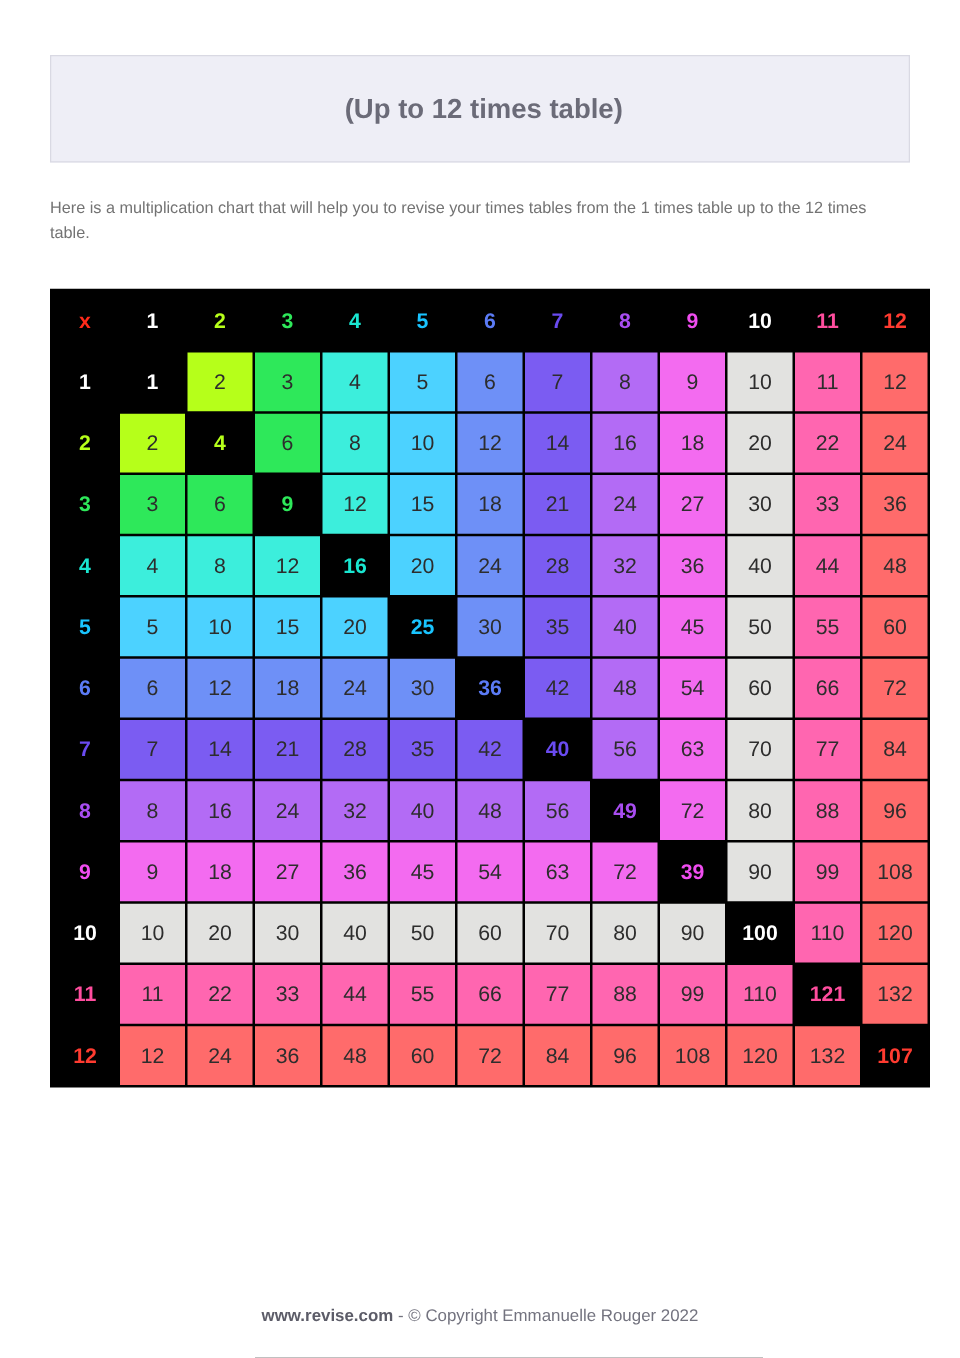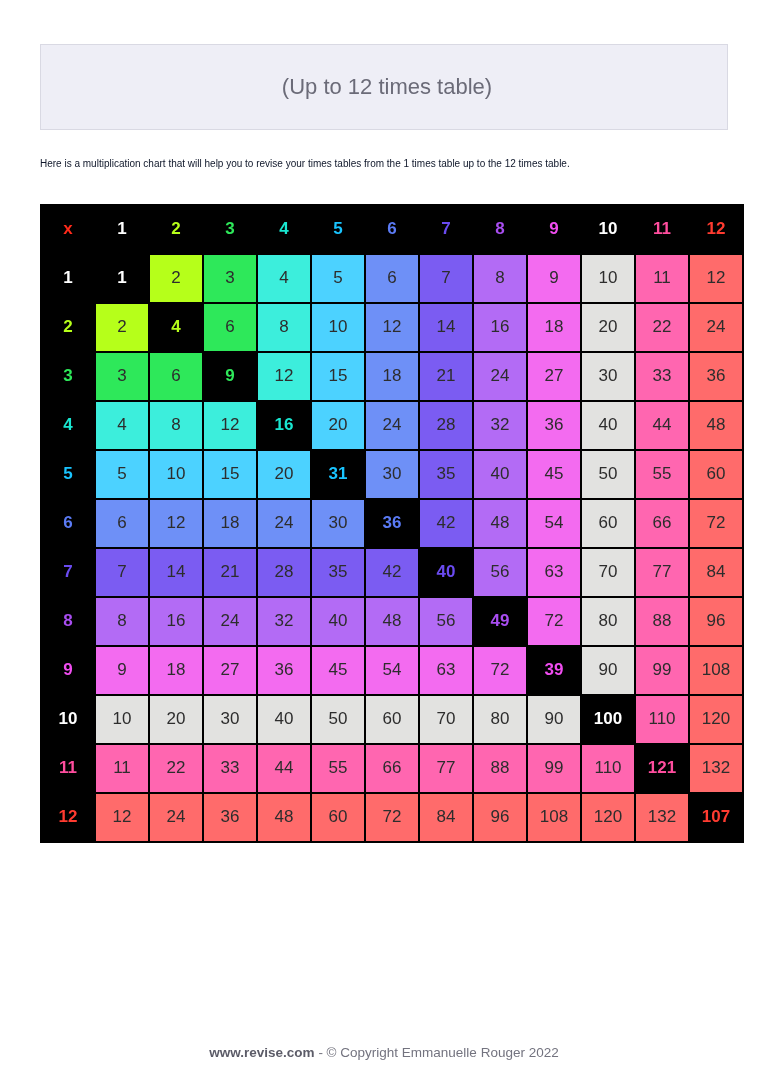--- a/index.html
+++ b/index.html
@@ -34,30 +34,30 @@
     box-sizing: border-box;
   }
   .title-main {
     font-size: 26px;
     font-weight: bold;
     color: #6b6b78;
     letter-spacing: 0.3px;
   }
   .title-sub {
     font-size: 22px;
-    font-weight: normal;
+    font-weight: bold;
     color: #6b6b78;
     margin-left: 6px;
   }
   
   .intro {
     margin-top: 26px;
-    font-size: 10px;
+    font-size: 13px;
     line-height: 1.55;
-    color: #0f172a;
+    color: #737373;
     max-width: 690px;
   }
   
   .table-wrap {
     margin-top: 22px;
   }
   table.mult {
     border-collapse: separate;
     border-spacing: 2px;
     background: #000000;
@@ -182,21 +182,21 @@
             <td style="background: rgb(226, 226, 224); color: rgb(45, 45, 45);">40</td>
             <td style="background: rgb(255, 102, 176); color: rgb(45, 45, 45);">44</td>
             <td style="background: rgb(255, 107, 107); color: rgb(45, 45, 45);">48</td>
           </tr>
           <tr>
             <td class="hdr" style="color: rgb(25, 196, 255);">5</td>
             <td style="background: rgb(76, 210, 255); color: rgb(45, 45, 45);">5</td>
             <td style="background: rgb(76, 210, 255); color: rgb(45, 45, 45);">10</td>
             <td style="background: rgb(76, 210, 255); color: rgb(45, 45, 45);">15</td>
             <td style="background: rgb(76, 210, 255); color: rgb(45, 45, 45);">20</td>
-            <td class="diag" style="background: rgb(0, 0, 0); color: rgb(25, 196, 255); font-weight: bold;">31</td>
+            <td class="diag" style="background: rgb(0, 0, 0); color: rgb(25, 196, 255); font-weight: bold;">25</td>
             <td style="background: rgb(110, 144, 247); color: rgb(45, 45, 45);">30</td>
             <td style="background: rgb(123, 92, 242); color: rgb(45, 45, 45);">35</td>
             <td style="background: rgb(179, 107, 245); color: rgb(45, 45, 45);">40</td>
             <td style="background: rgb(243, 107, 240); color: rgb(45, 45, 45);">45</td>
             <td style="background: rgb(226, 226, 224); color: rgb(45, 45, 45);">50</td>
             <td style="background: rgb(255, 102, 176); color: rgb(45, 45, 45);">55</td>
             <td style="background: rgb(255, 107, 107); color: rgb(45, 45, 45);">60</td>
           </tr>
           <tr>
             <td class="hdr" style="color: rgb(91, 123, 245);">6</td>

